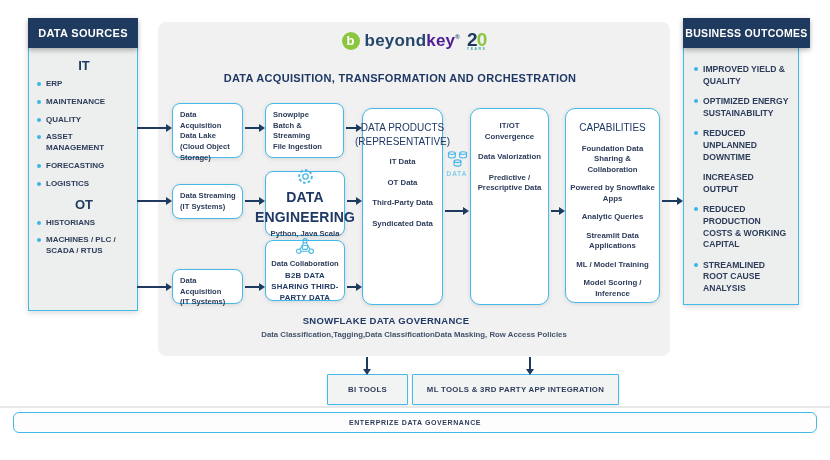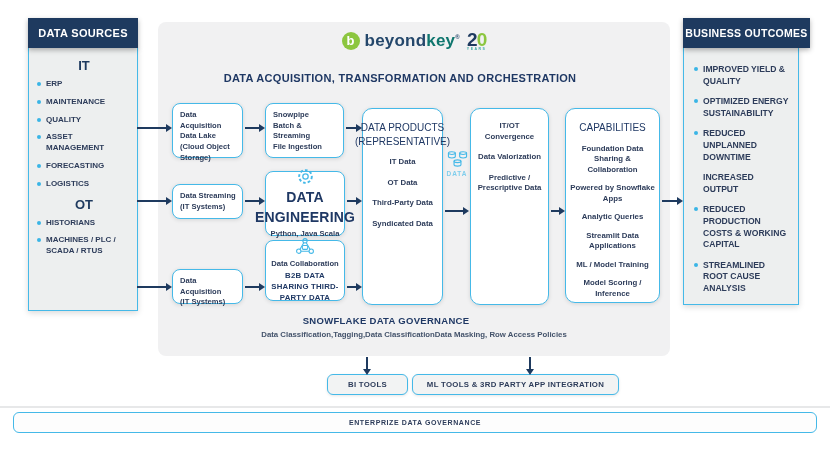--- a/index.html
+++ b/index.html
@@ -25,21 +25,21 @@
   .group-heading{font-size:13px;font-weight:bold;color:#1e3a5f;text-align:center;margin:4px 0 6px 0;}
   .bullet-item{display:flex;gap:5px;font-size:8px;font-weight:bold;color:#2d3c5a;line-height:1.35;margin-bottom:7px;}
   .bullet-item .dot{width:4px;height:4px;border-radius:50%;background:#3ab5e6;flex:none;margin-top:3px;}
   .bullet-item.no-bullet .dot{visibility:hidden;}
   #out-body .bullet-item{font-size:8.6px;margin-bottom:9px;}
   
   .panel{position:absolute;left:158px;top:22px;width:512px;height:334px;background:#f1f1f2;border-radius:8px;z-index:1;}
   .logo-row{position:absolute;left:158px;top:30px;width:512px;display:flex;align-items:center;justify-content:center;gap:5px;z-index:2;}
   .b-badge{width:18px;height:18px;border-radius:50%;background:#8cc63f;color:#fff;font-weight:bold;font-size:13px;display:flex;align-items:center;justify-content:center;line-height:1;}
   .brand{font-size:17px;font-weight:bold;letter-spacing:.2px;}
-  .brand .beyond{color:#24476b;} .brand .key{color:#0f766e;}
+  .brand .beyond{color:#24476b;} .brand .key{color:#4c1d95;}
   .reg{font-size:6px;color:#24476b;vertical-align:super;font-weight:bold;}
   .twenty{display:flex;flex-direction:column;align-items:center;line-height:1;margin-left:2px;}
   .twenty .digits{font-size:19px;font-weight:800;letter-spacing:-1px;}
   .twenty .digits .two{color:#1e3a5f;} .twenty .digits .zero{color:#8cc63f;}
   .twenty .years{font-size:3.5px;color:#3aa8a0;letter-spacing:1.5px;font-weight:bold;margin-top:-1px;}
   .panel-title{position:absolute;left:158px;top:72px;width:484px;text-align:center;
     font-size:11px;font-weight:bold;color:#1f3864;letter-spacing:.3px;z-index:2;}
   
   .fbox{
     position:absolute;background:#ffffff;border:1.4px solid #45b9e8;border-radius:8px;
@@ -68,21 +68,21 @@
     border-left:6px solid #1e3a5f;border-top:4px solid transparent;border-bottom:4px solid transparent;}
   .varrow{position:absolute;width:2px;background:#1e3a5f;z-index:5;}
   .varrow::after{content:'';position:absolute;bottom:-6px;left:50%;transform:translateX(-50%);
     border-top:6px solid #1e3a5f;border-left:4px solid transparent;border-right:4px solid transparent;}
   
   .gov-title{position:absolute;left:158px;top:315px;width:444px;text-align:center;
     font-size:9.5px;font-weight:bold;color:#1f3864;letter-spacing:.3px;z-index:2;margin-left:6px;}
   .gov-sub{position:absolute;left:158px;top:330px;width:512px;text-align:center;
     font-size:7.8px;font-weight:bold;color:#44536b;z-index:2;}
   .tool-box{
-    position:absolute;top:374px;height:21px;background:#f2f3f3;border:1.2px solid #45b9e8;border-radius:6px;
+    position:absolute;top:374px;height:31px;background:#f2f3f3;border:1.2px solid #45b9e8;border-radius:1px;
     display:flex;align-items:center;justify-content:center;
     font-size:7.8px;font-weight:bold;color:#2d3c5a;letter-spacing:.3px;box-sizing:border-box;
     box-shadow:0 1px 3px rgba(0,0,0,.1);
   }
   #bi-tools{left:327px;width:81px;} #ml-tools{left:412px;width:207px;}
   .bottom-divider{position:absolute;left:0;top:406px;width:830px;height:2px;background:#e7e8e9;}
   .enterprise-bar{
     position:absolute;left:13px;top:412px;width:804px;height:21px;background:#fdfdfd;
     border:1.4px solid #45b9e8;border-radius:6px;display:flex;align-items:center;justify-content:center;
     font-size:7px;font-weight:bold;color:#2d3c5a;letter-spacing:.6px;box-sizing:border-box;

